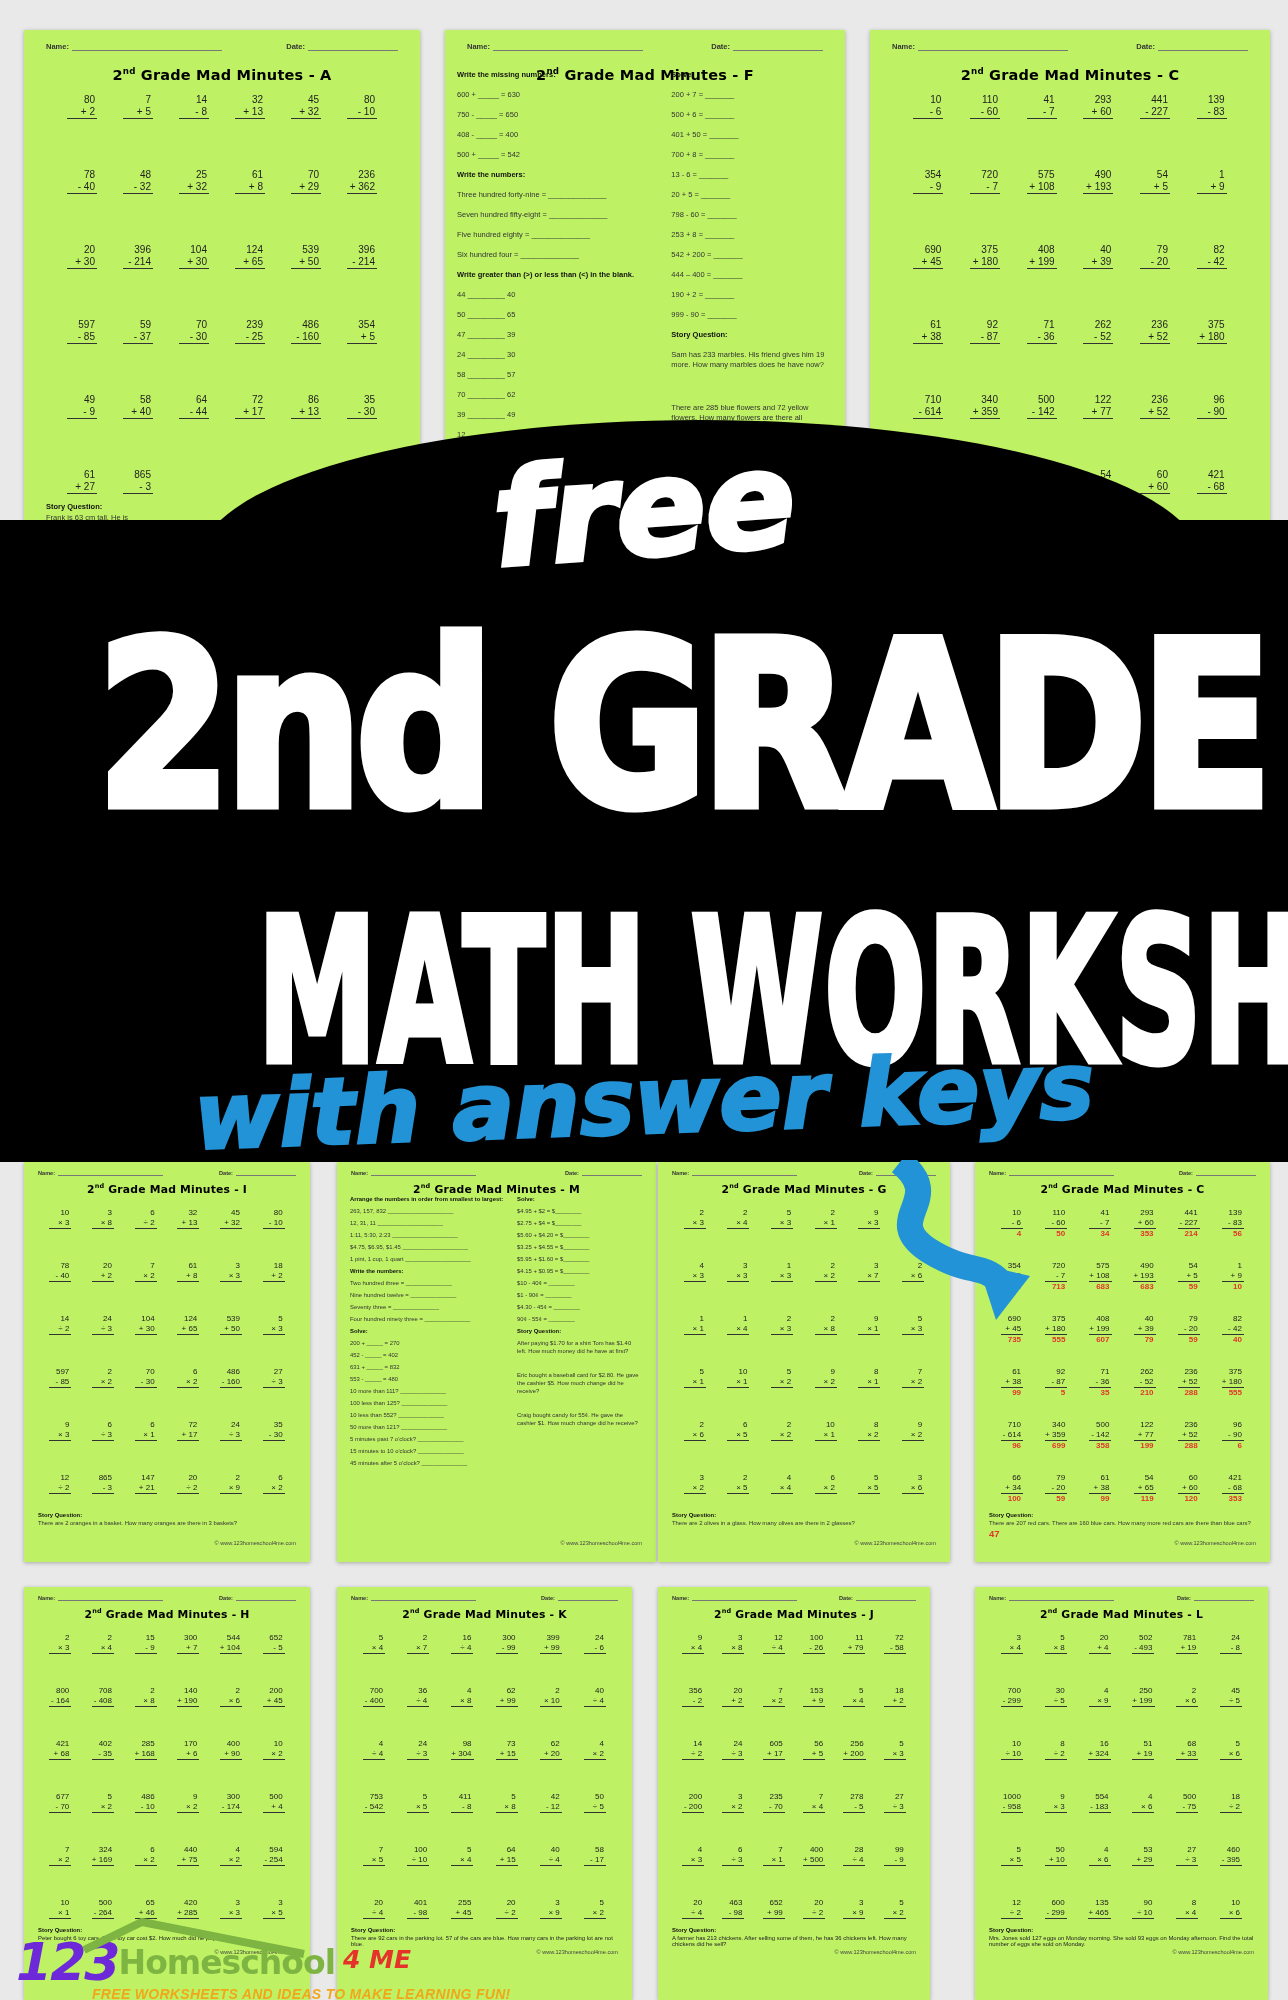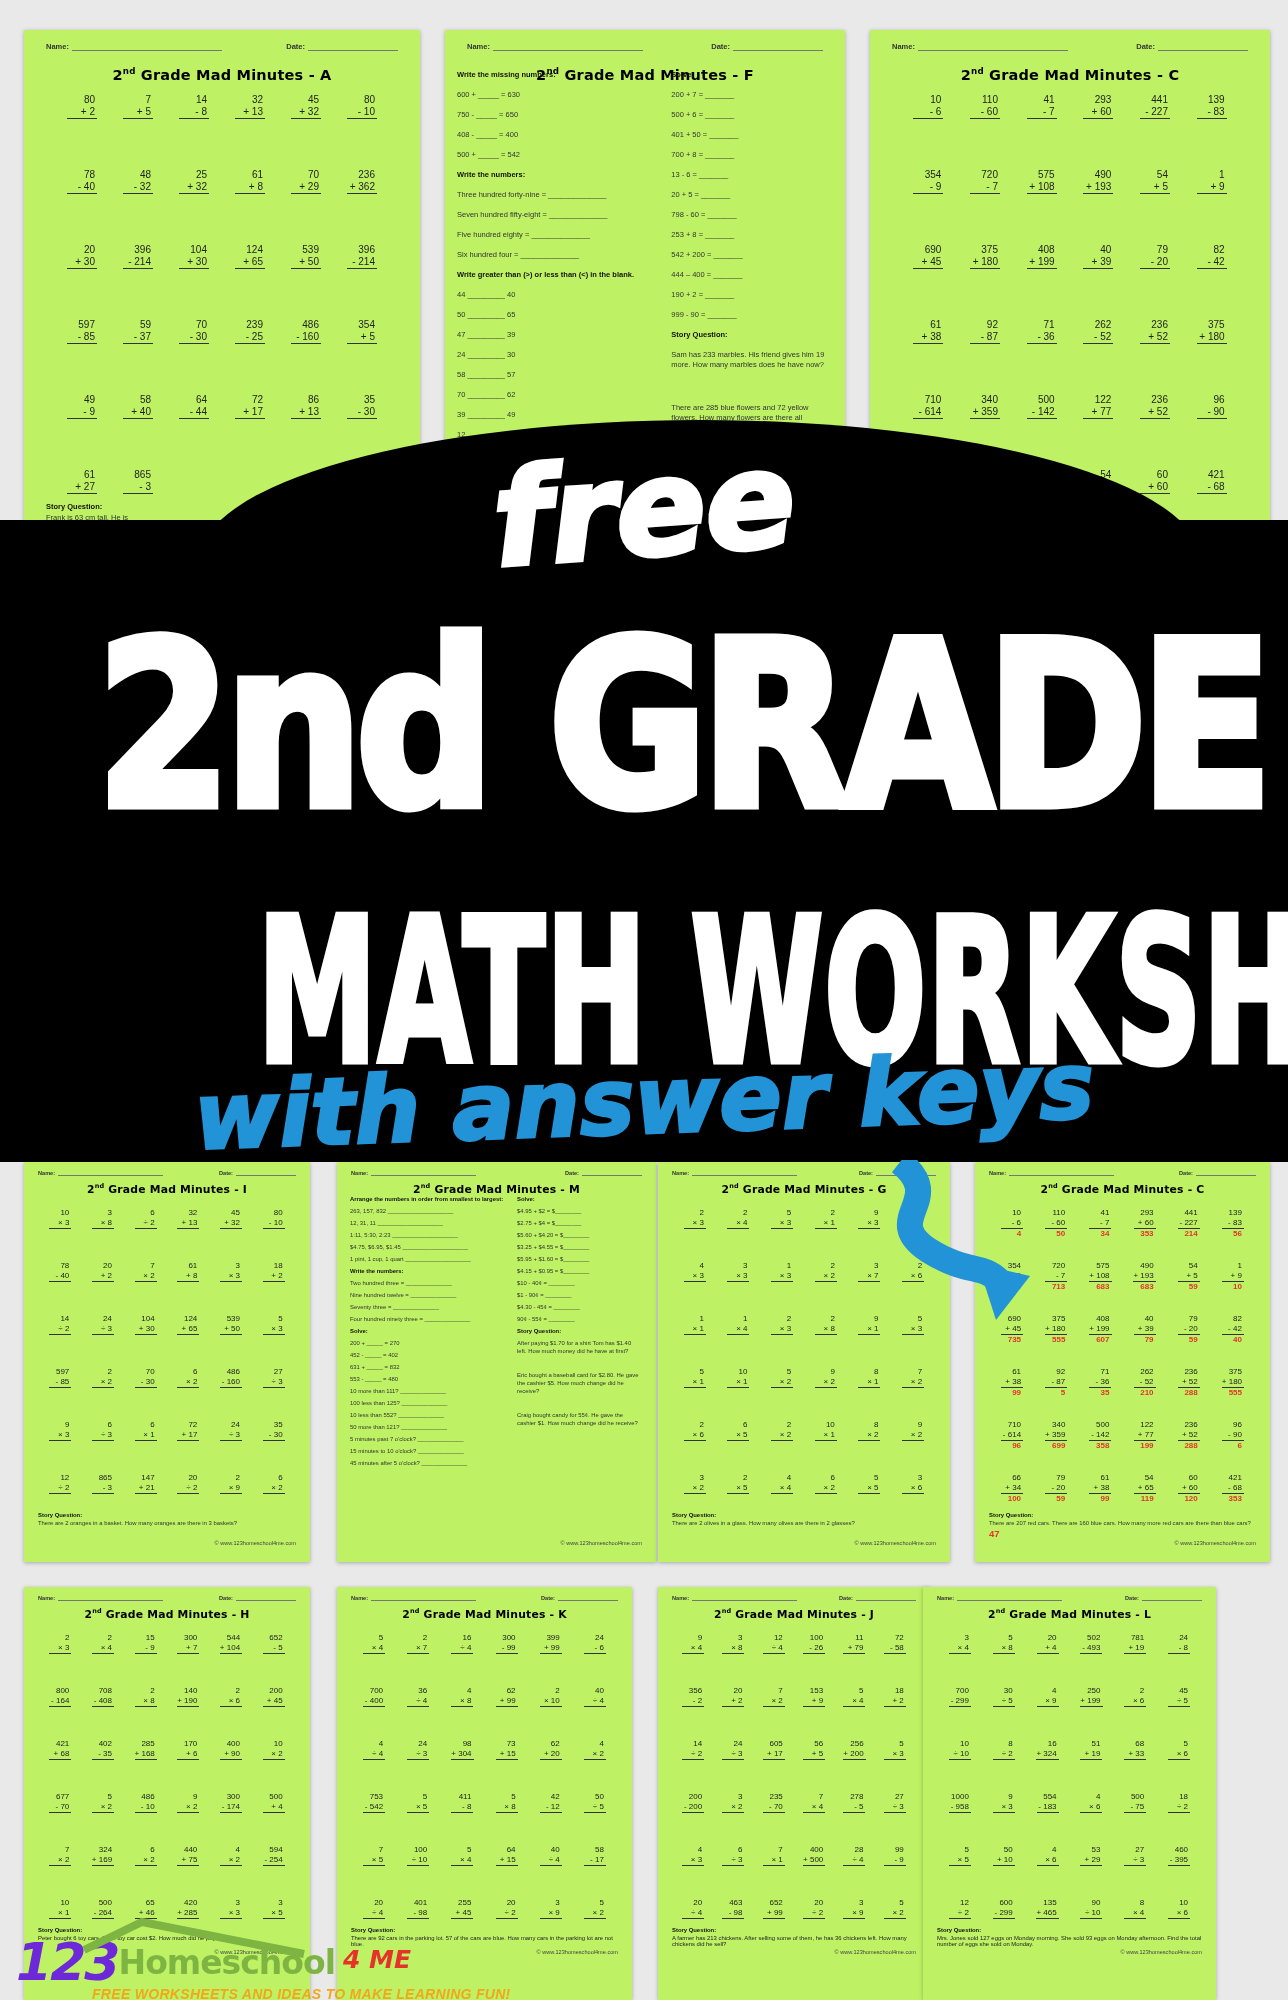--- a/index.html
+++ b/index.html
@@ -5,21 +5,21 @@
   html,body{margin:0;padding:0}
   body{position:relative;width:1288px;height:2000px;overflow:hidden;background:#e9e9e9;
        font-family:"Liberation Sans",sans-serif;color:#222}
   
   .sheet{position:absolute;background:#bef264;box-shadow:0 1px 4px rgba(0,0,0,.28);z-index:1}
   .b1{top:30px;height:540px}
   .b2{top:1162px;height:400px}
   .b3{top:1587px;height:413px}
   #ws-a{left:24px;width:396px} #ws-f{left:445px;width:400px} #ws-c{left:870px;width:400px}
   #ws-i{left:24px;width:286px} #ws-m{left:337px;width:319px} #ws-g{left:658px;width:292px} #ws-c2{left:975px;width:295px}
-  #ws-h{left:24px;width:286px} #ws-k{left:337px;width:295px} #ws-j{left:658px;width:272px} #ws-l{left:923px;width:293px}
+  #ws-h{left:24px;width:286px} #ws-k{left:337px;width:295px} #ws-j{left:658px;width:272px} #ws-l{left:975px;width:293px}
   .hdr{position:absolute;left:0;right:0;display:flex;justify-content:space-between;color:#333}
   .b1 .hdr{top:12px;padding:0 22px;font-size:7.5px}
   .b2 .hdr,.b3 .hdr{top:7px;padding:0 14px;font-size:5.6px}
   .nd{display:flex;align-items:flex-end}
   .lbl{font-weight:bold;margin-right:3px}
   .rule{display:inline-block;border-bottom:.8px solid #777;height:6px}
   .b1 .r1{width:150px}.b1 .r2{width:90px}
   .b2 .r1,.b3 .r1{width:105px}.b2 .r2,.b3 .r2{width:60px}
   .title{position:absolute;left:0;right:0;text-align:center;font-weight:bold;color:#000;
          font-family:"DejaVu Sans",sans-serif;letter-spacing:.2px}

